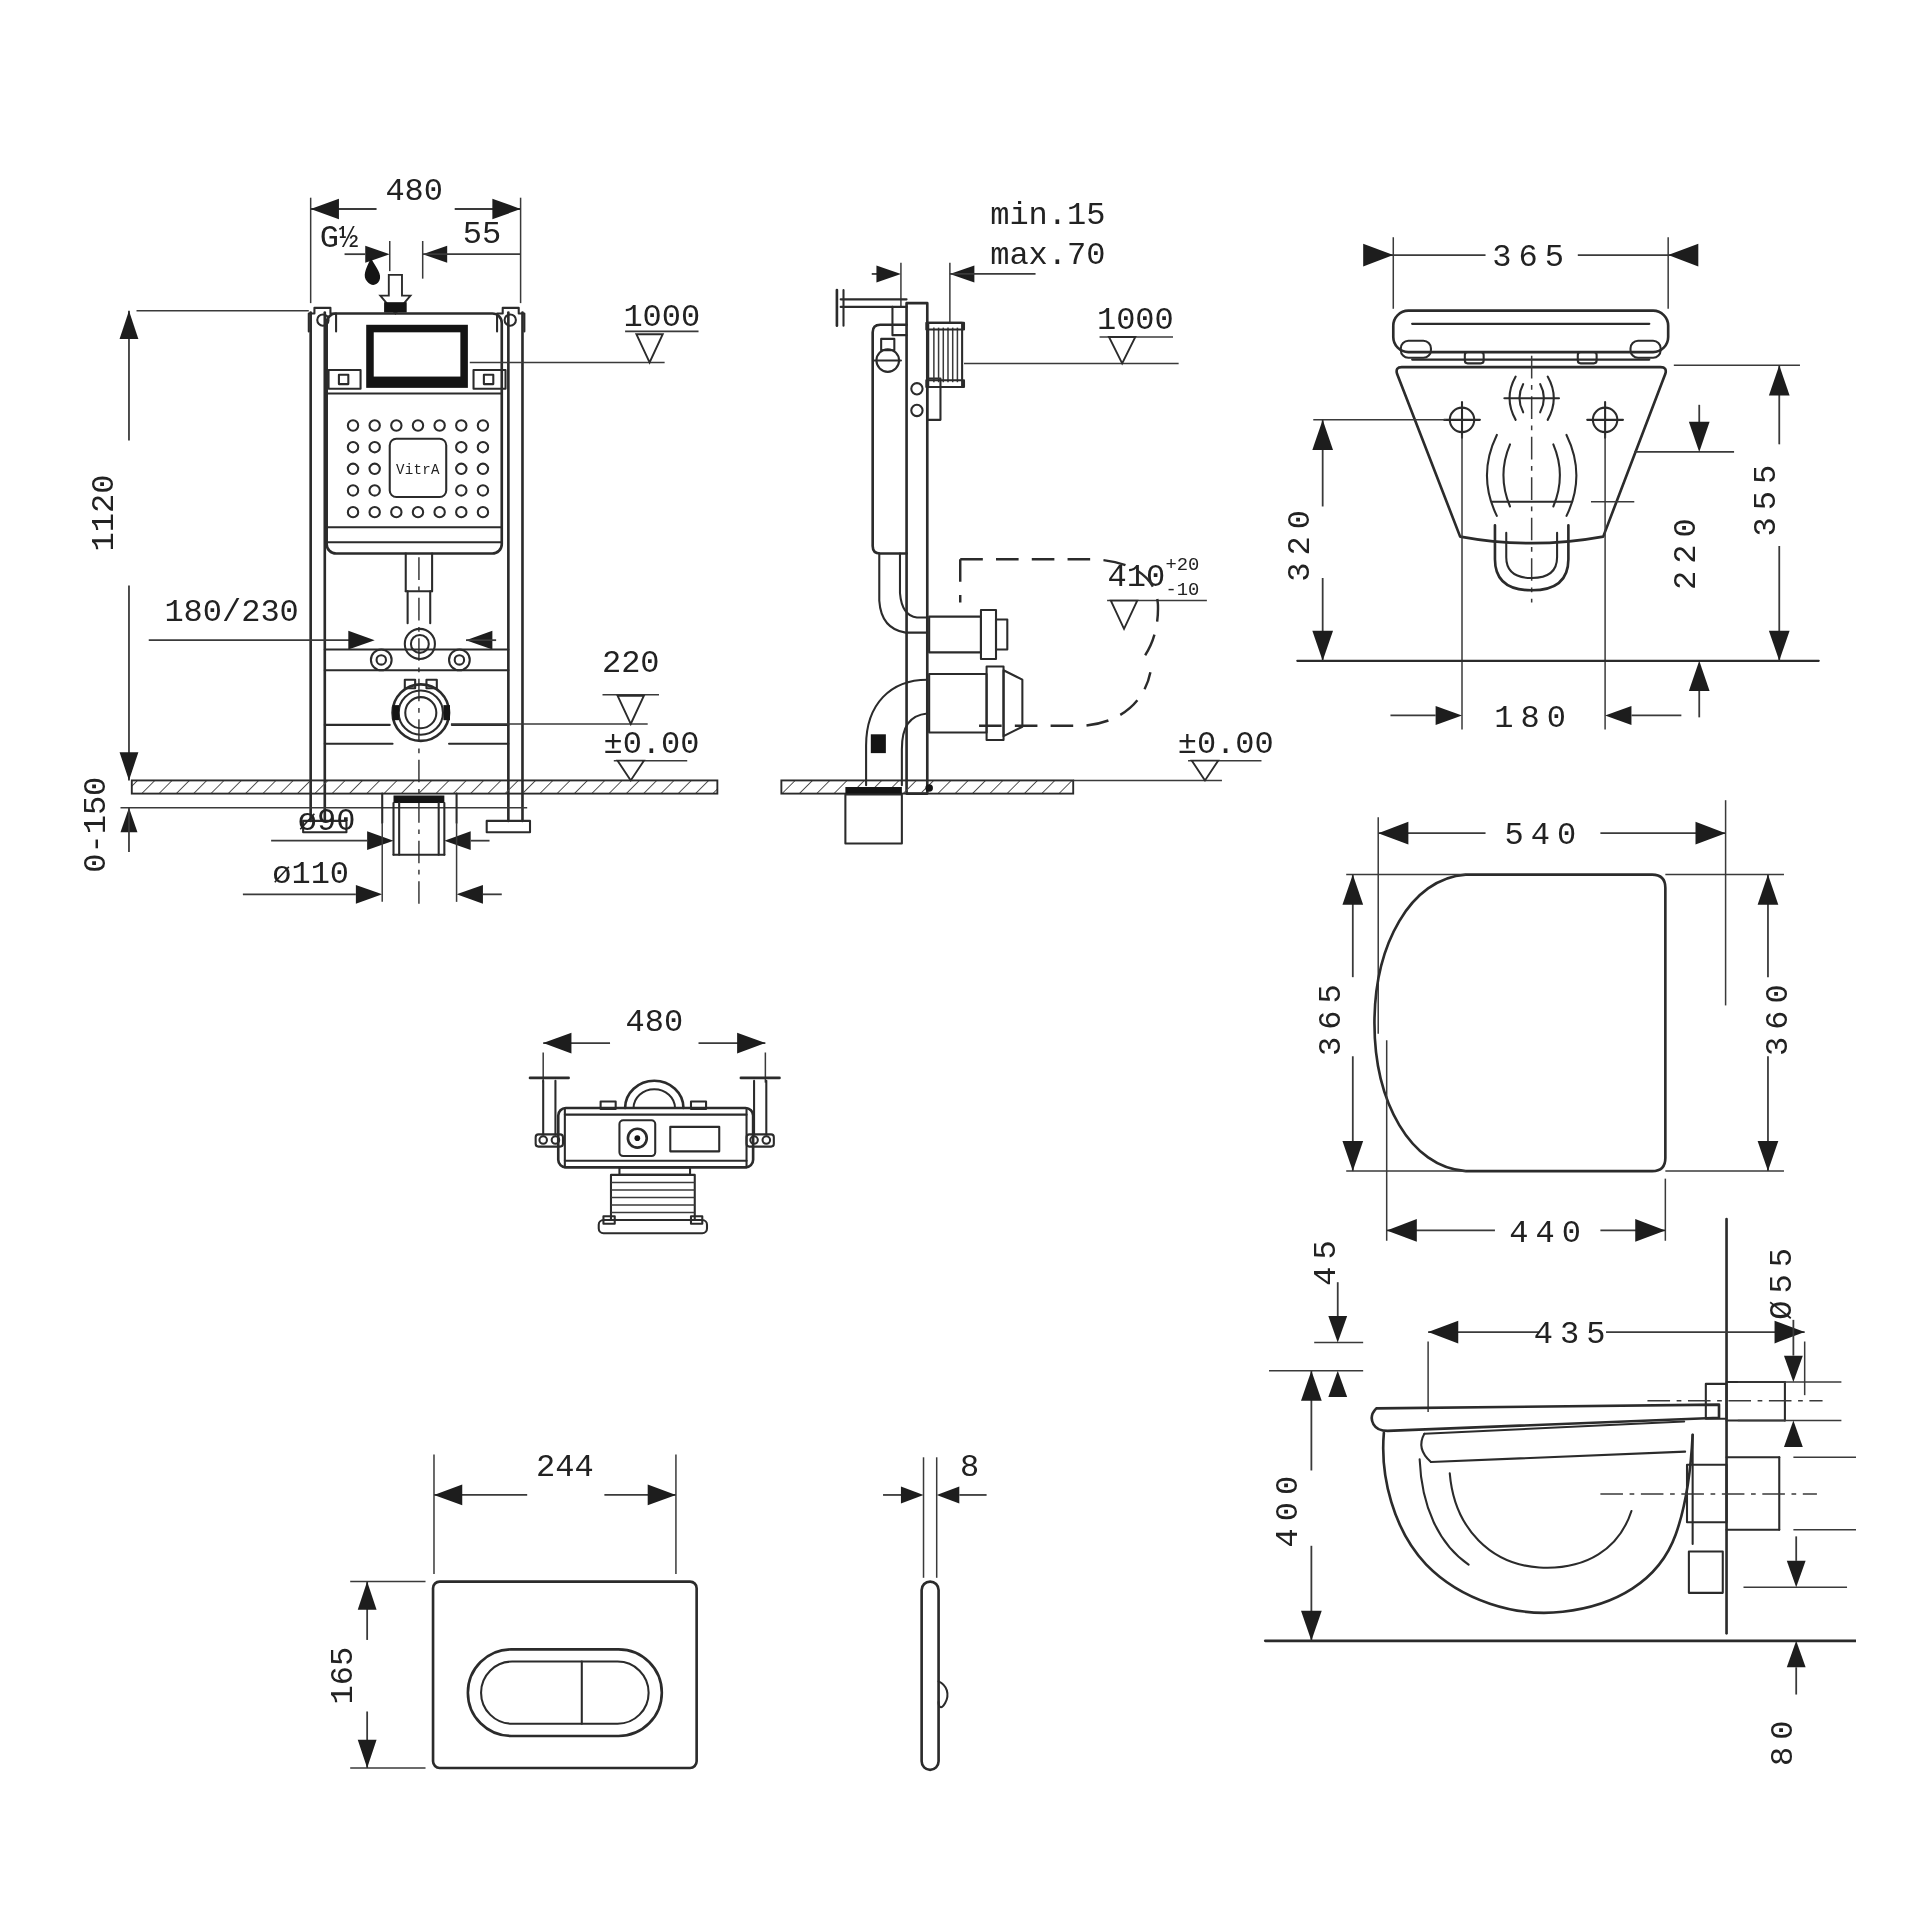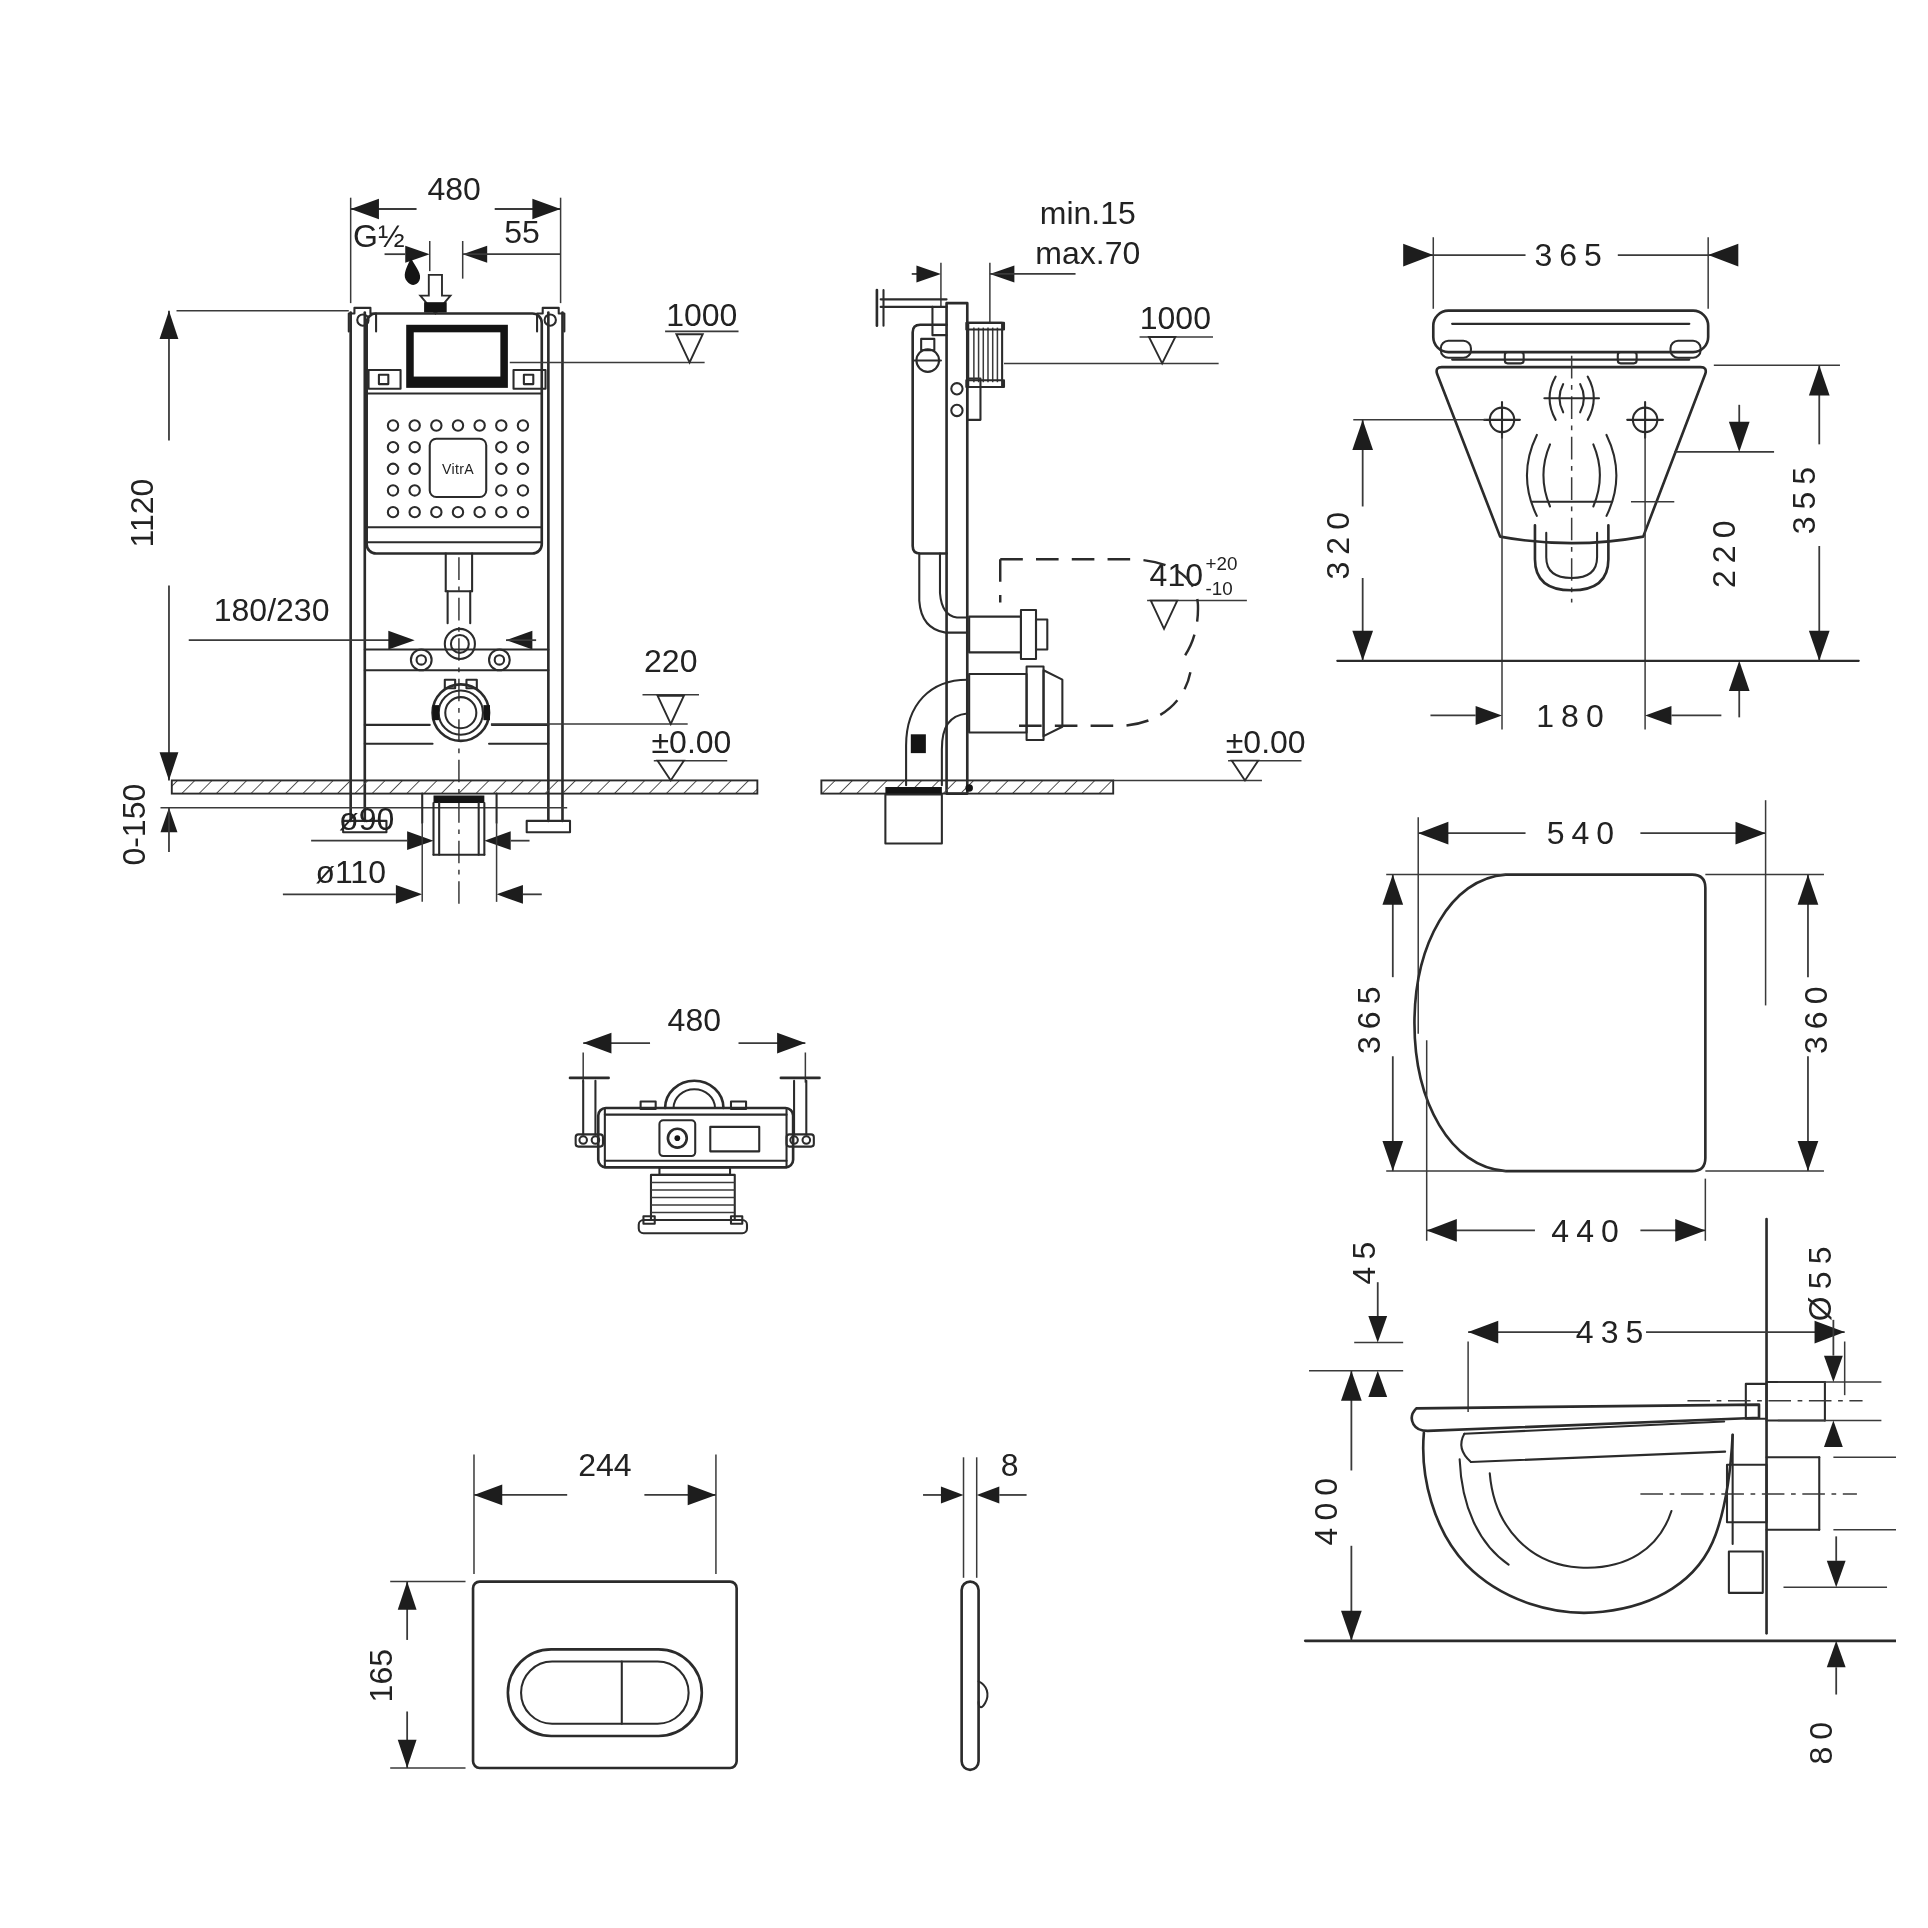--- a/index.html
+++ b/index.html
@@ -1,17 +1,17 @@
 <!DOCTYPE html>
 <html style="font-size:15px"><head>
 <meta charset="utf-8">
 <style>
   html,body{margin:0;padding:0;background:#fff;}
   .stage{position:relative;width:1856px;height:1928px;background:#fff;overflow:hidden;
-         font-family:Liberation Sans, sans-serif;margin-left:40px;}
+         font-family:Liberation Mono, monospace;}
   svg{position:absolute;left:0;top:0;}
   
   .ln   {stroke:#2b2b2b;stroke-width:2.8;fill:none;stroke-linecap:round;stroke-linejoin:round;}
   .ln2  {stroke:#2b2b2b;stroke-width:2.2;fill:none;stroke-linecap:round;stroke-linejoin:round;}
   .thin {stroke:#3a3a3a;stroke-width:1.6;fill:none;}
   .dim  {stroke:#3a3a3a;stroke-width:1.9;fill:none;}
   .dd   {stroke:#3a3a3a;stroke-width:1.6;fill:none;stroke-dasharray:24 7 5 7;}
   .dsh  {stroke:#2b2b2b;stroke-width:2.6;fill:none;stroke-dasharray:24 14;}
   .arr  {fill:#1d1d1d;stroke:none;}
   .otri {fill:#ffffff;stroke:#2b2b2b;stroke-width:2;}

